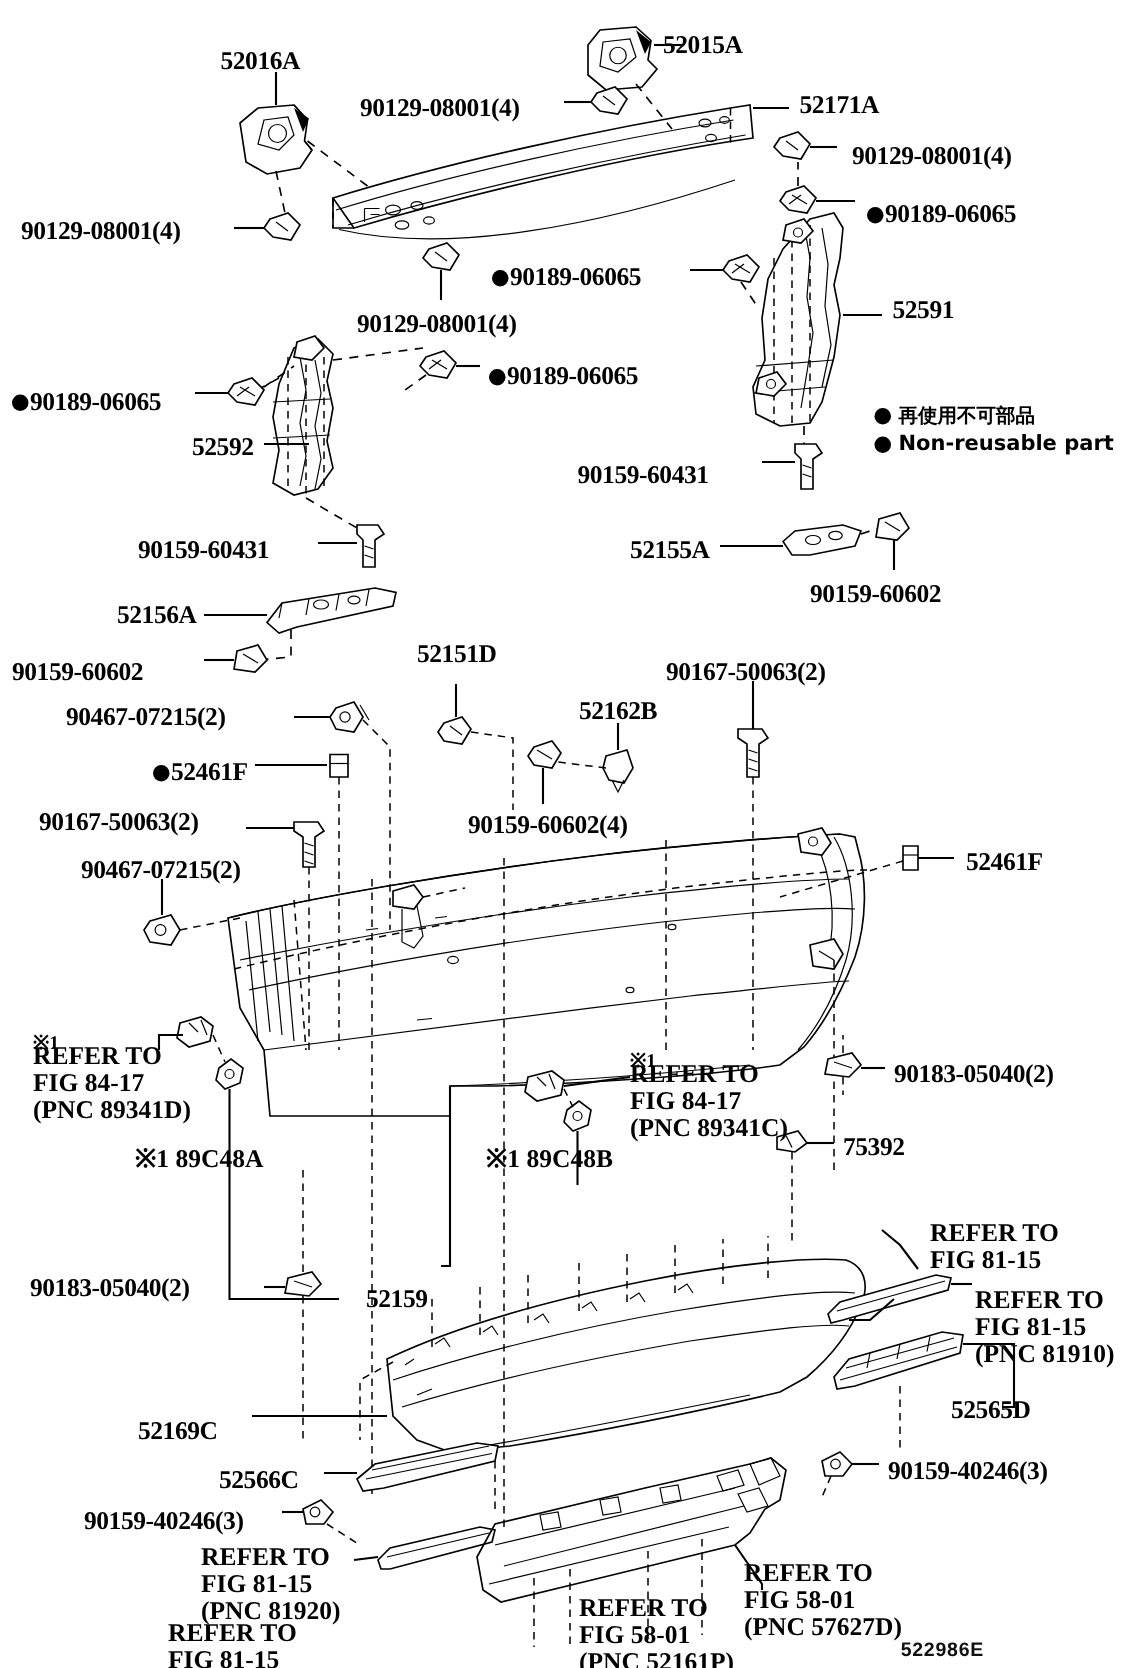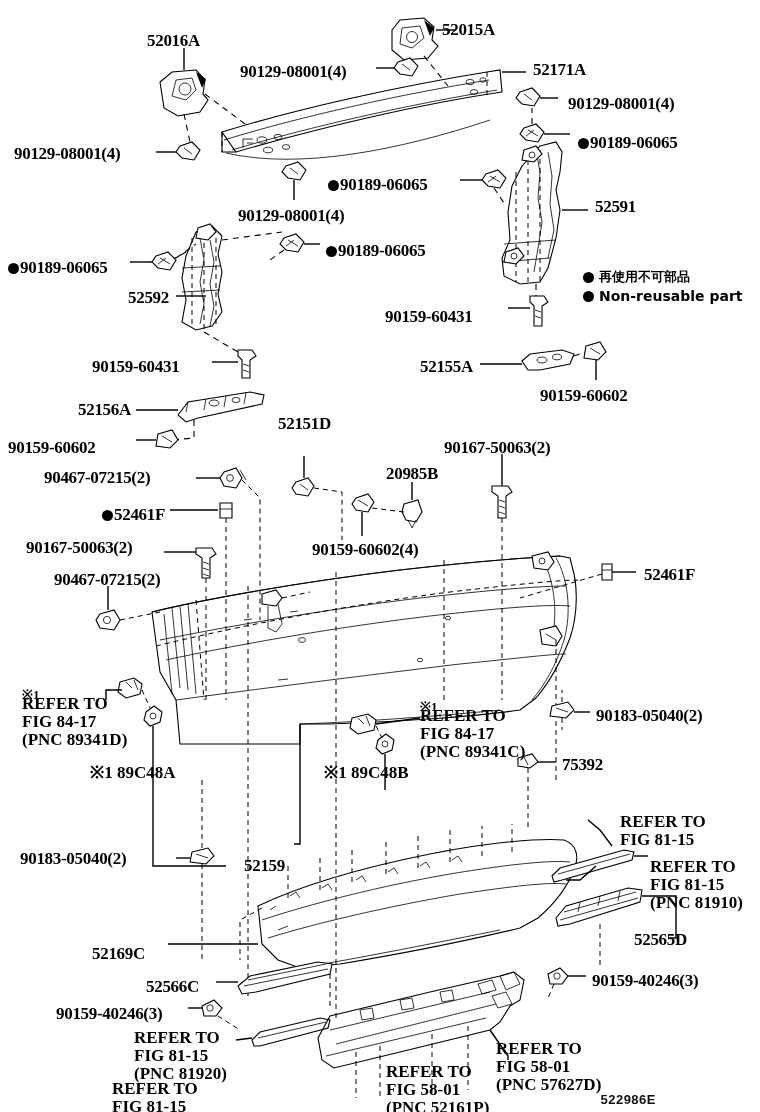--- a/index.html
+++ b/index.html
@@ -405,24 +405,24 @@
       <div class="lbl" style="left: 595px; top: 197px;"><span>52591</span></div>
       <div class="lbl" style="left: 326px; top: 241px;"><span class="dot"></span><span>90189-06065</span></div>
       <div class="lbl" style="left: 8px; top: 258px;"><span class="dot"></span><span>90189-06065</span></div>
       <div class="lbl" style="left: 128px; top: 288px;"><span>52592</span></div>
       <div class="lbl" style="left: 385px; top: 307px;"><span>90159-60431</span></div>
       <div class="lbl" style="left: 92px; top: 357px;"><span>90159-60431</span></div>
       <div class="lbl" style="left: 420px; top: 357px;"><span>52155A</span></div>
       <div class="lbl" style="left: 540px; top: 386px;"><span>90159-60602</span></div>
       <div class="lbl" style="left: 78px; top: 400px;"><span>52156A</span></div>
       <div class="lbl" style="left: 8px; top: 438px;"><span>90159-60602</span></div>
-      <div class="lbl" style="left: 278px; top: 414px; text-align: right;"><span>52151D</span></div>
+      <div class="lbl" style="left: 278px; top: 426px; text-align: right;"><span>52151D</span></div>
       <div class="lbl" style="left: 444px; top: 438px;"><span>90167-50063(2)</span></div>
       <div class="lbl" style="left: 44px; top: 468px;"><span>90467-07215(2)</span></div>
-      <div class="lbl" style="left: 386px; top: 464px;"><span>20985B</span></div>
+      <div class="lbl" style="left: 386px; top: 464px;"><span>52162B</span></div>
       <div class="lbl" style="left: 102px; top: 505px;"><span class="dot"></span><span>52461F</span></div>
       <div class="lbl" style="left: 312px; top: 540px;"><span>90159-60602(4)</span></div>
       <div class="lbl" style="left: 26px; top: 538px;"><span>90167-50063(2)</span></div>
       <div class="lbl" style="left: 644px; top: 565px;"><span>52461F</span></div>
       <div class="lbl" style="left: 54px; top: 570px;"><span>90467-07215(2)</span></div>
       <div class="lbl" style="left: 596px; top: 706px;"><span>90183-05040(2)</span></div>
       <div class="lbl" style="left: 562px; top: 755px;"><span>75392</span></div>
       <div class="lbl" style="left: 244px; top: 832px; margin-top: 24px;"><span>52159</span></div>
       <div class="lbl" style="left: 20px; top: 849px;"><span>90183-05040(2)</span></div>
       <div class="lbl" style="left: 634px; top: 930px;"><span>52565D</span></div>

